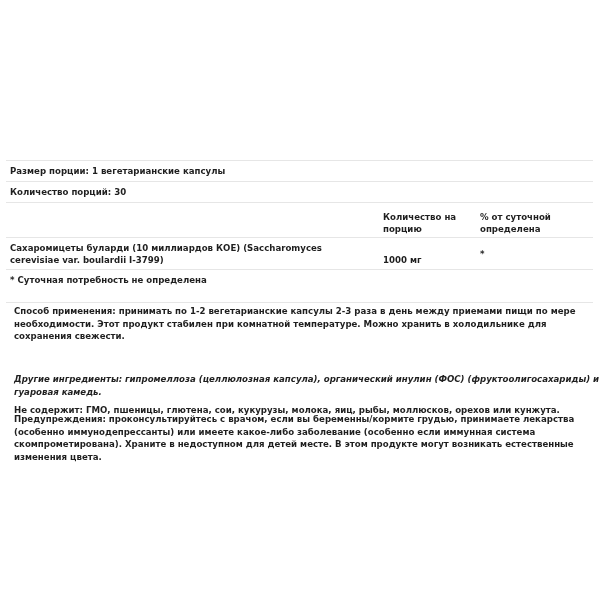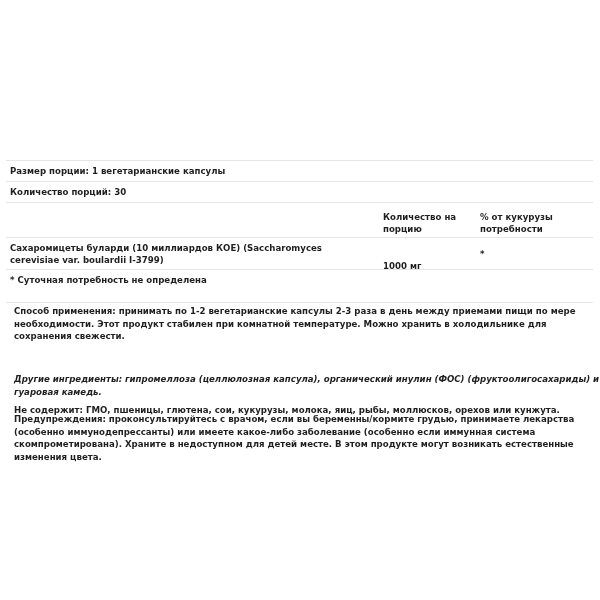--- a/index.html
+++ b/index.html
@@ -18,42 +18,42 @@
       box-sizing: border-box;
       padding-left: 4px;
       position: relative;
     }
     .row.simple { height: 21px; line-height: 21px; }
     .row.header { height: 35px; }
     .row.header .col-amt { position: absolute; left: 377px; top: 8px; line-height: 12px; width: 80px; }
     .row.header .col-dv { position: absolute; left: 474px; top: 8px; line-height: 12px; width: 90px; }
     .row.ingredient { height: 32px; }
     .row.ingredient .name { position: absolute; left: 4px; top: 4px; width: 360px; line-height: 12px; }
-    .row.ingredient .amt { position: absolute; left: 377px; top: 22px; line-height: 12px; }
+    .row.ingredient .amt { position: absolute; left: 377px; top: 16px; line-height: 12px; }
     .row.ingredient .dv { position: absolute; left: 474px; top: 10px; line-height: 12px; }
     .row.footnote { height: 34px; line-height: 21px; border-bottom: 1px solid #e6e6e6; }
     .para {
       position: absolute; left: 6px; width: 588px;
       font-size: 8.6px; line-height: 12.5px;
       margin: 8px;
     }
   </style>
 </head>
 <body>
 
 <div class="facts">
   <div class="row simple">
     <span>Размер порции: 1 вегетарианские капсулы</span>
   </div>
   <div class="row simple">
     <span>Количество порций: 30</span>
   </div>
   <div class="row header">
     <div class="col-amt">Количество на порцию</div>
-    <div class="col-dv">% от кукурузы потребности</div>
+    <div class="col-dv">% от суточной определена</div>
   </div>
   <div class="row ingredient">
     <div class="name">Сахаромицеты буларди (10 миллиардов КОЕ) (Saccharomyces cerevisiae var. boulardii I-3799)</div>
     <div class="amt">1000 мг</div>
     <div class="dv">*</div>
   </div>
   <div class="row footnote">
     <span>* Суточная потребность не определена</span>
   </div>
 </div>

